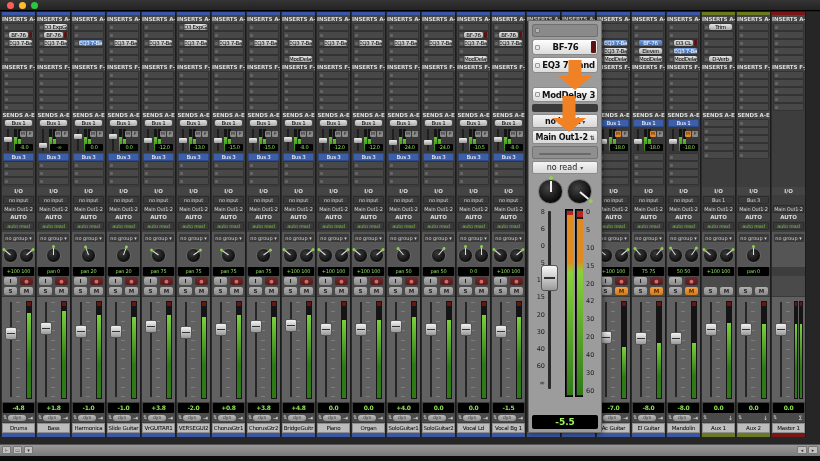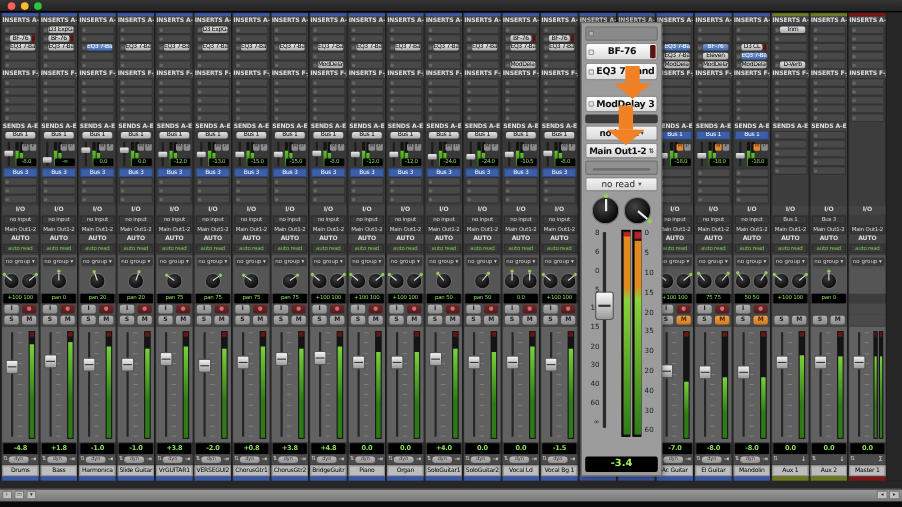--- a/index.html
+++ b/index.html
@@ -2829,29 +2829,29 @@
       <div class="ov-m2">
         <span class="ov-mclip"></span>
         <span class="ov-mfill" style="height:176px;background:linear-gradient(#e08a20 0%,#e08a20 24%,#8ad23a 30%,#2e7a17 100%);"></span>
       </div>
       <div class="ov-scaleR" id="ovScaleR">
           <span>0</span>
           <span>5</span>
           <span>10</span>
           <span>15</span>
           <span>20</span>
-          <span>35</span>
+          <span>42</span>
           <span>30</span>
           <span>20</span>
           <span>40</span>
           <span>30</span>
           <span>60</span>
         </div>
     </div>
-    <div class="ov-val">-3.4</div>
+    <div class="ov-val">-5.5</div>
   </div>
 
   <div class="arrow" style="left:528px;top:20px;width:74px;height:0;">
     <span class="tail" style="top:40px;height:16px;left:47px;"></span>
     <span class="head" style="top:56px;left:47px;"></span>
     <span class="tail" style="top:76px;height:22px;left:41px;"></span>
     <span class="head" style="top:98px;left:41px;"></span>
   </div>
 
   <div class="rightedge"></div>

